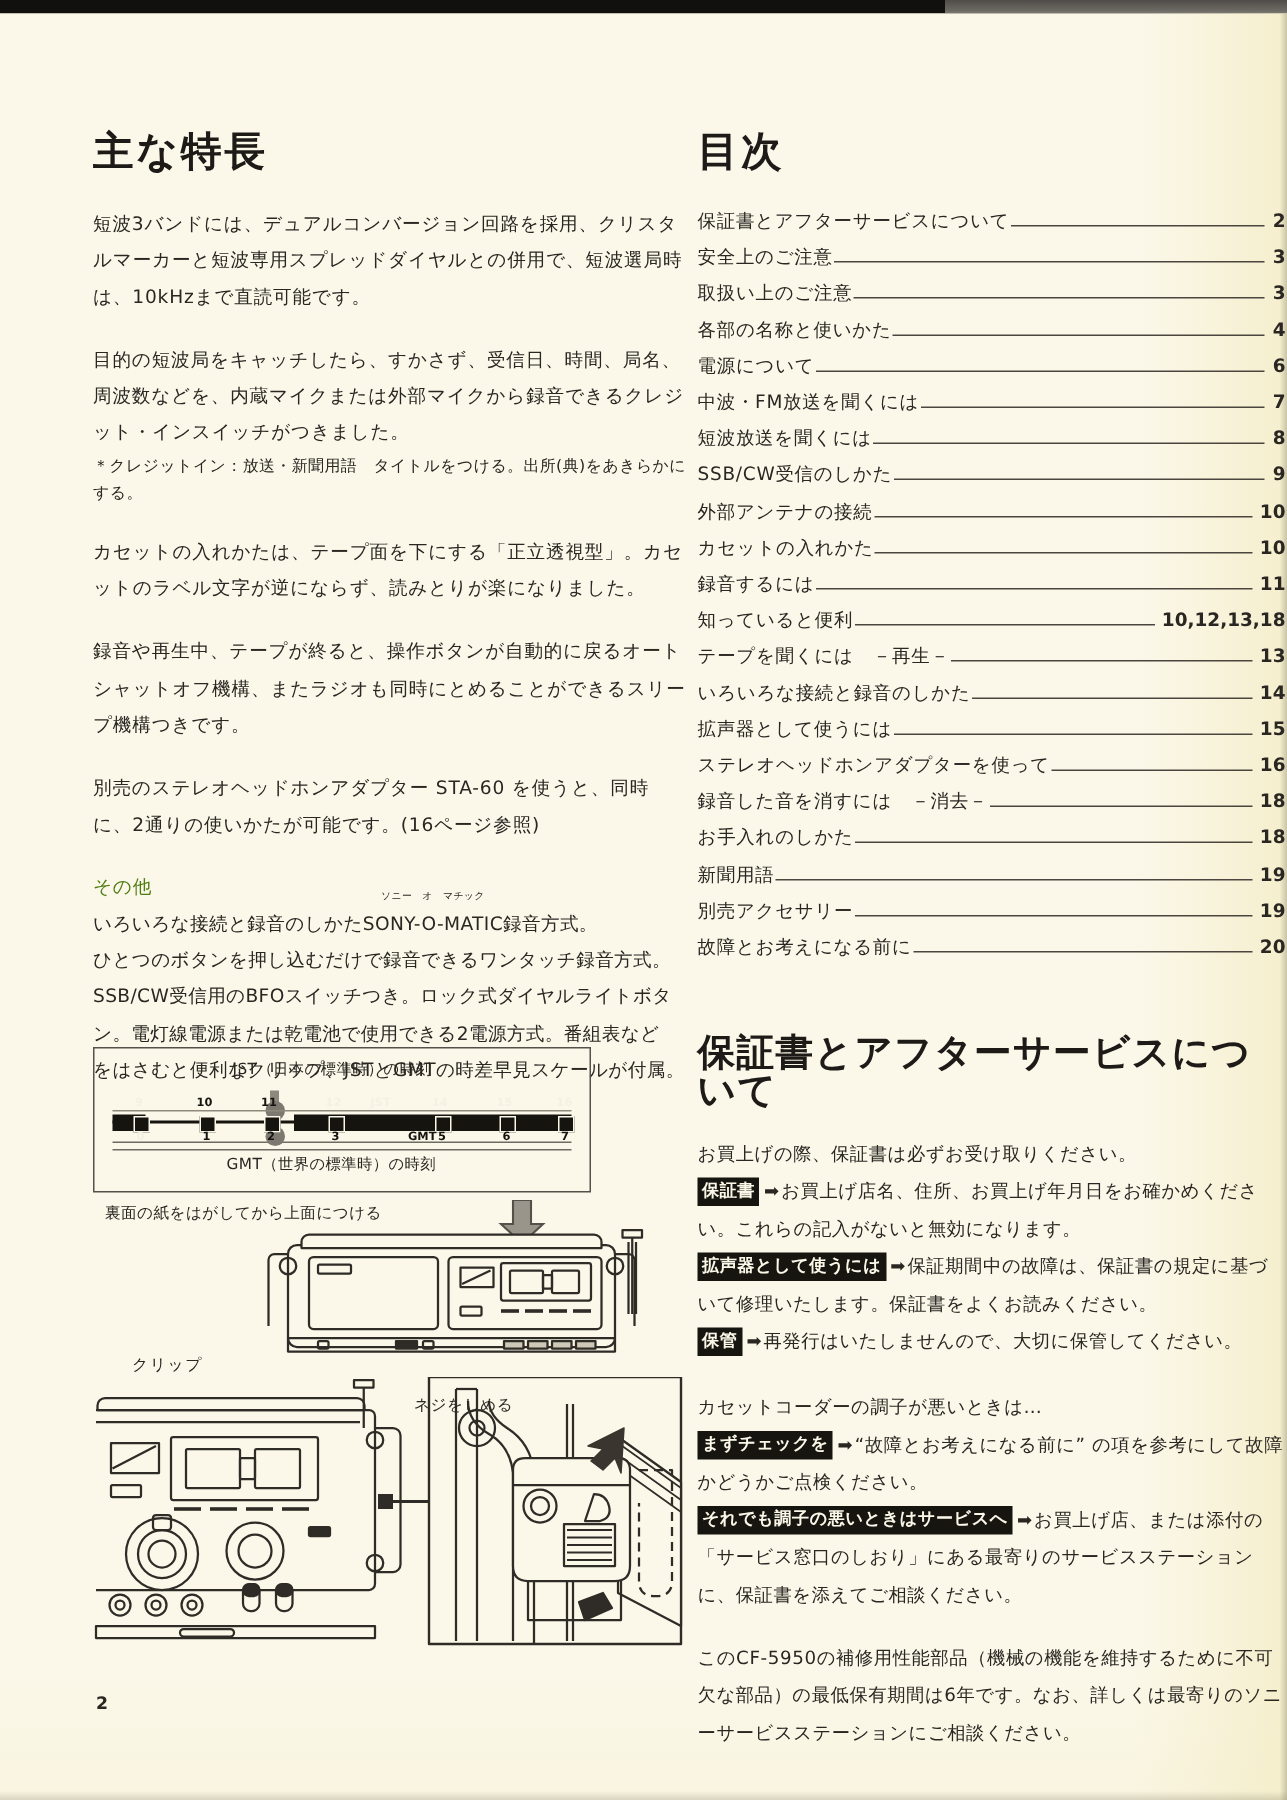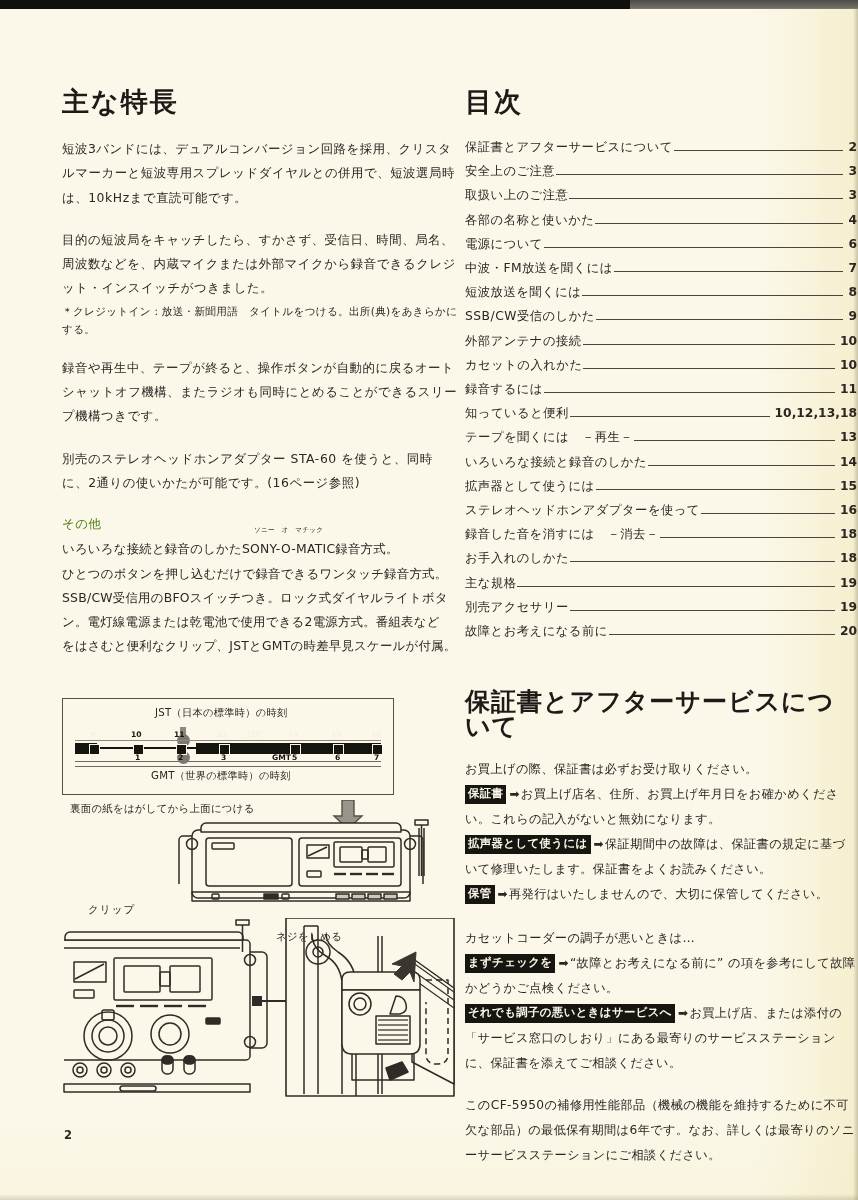--- a/index.html
+++ b/index.html
@@ -150,20 +150,21 @@
 
 <div class="col" id="col-left">
 
   <h1 class="sec-title">主な特長</h1>
 
   <p class="body">短波3バンドには、デュアルコンバージョン回路を採用、クリスタルマーカーと短波専用スプレッドダイヤルとの併用で、短波選局時は、10kHzまで直読可能です。</p>
 
   <p class="body tight"><span>目的の短波局をキャッチしたら、すかさず、受信日、時間、局名、周波数などを、内蔵マイクまたは外部マイクから録音できるクレジット・インスイッチがつきました。</span></p>
   <p class="note">＊クレジットイン：放送・新聞用語　タイトルをつける。出所(典)をあきらかにする。</p>
 
+  <p class="body">カセットの入れかたは、テープ面を下にする「正立透視型」。カセットのラベル文字が逆にならず、読みとりが楽になりました。</p>
   <p class="body">録音や再生中、テープが終ると、操作ボタンが自動的に戻るオートシャットオフ機構、またラジオも同時にとめることができるスリープ機構つきです。</p>
   <p class="body">別売のステレオヘッドホンアダプター STA-60 を使うと、同時に、2通りの使いかたが可能です。(16ページ参照)</p>
 
   <div style="margin-top:6px;">
     <p class="misc-head">その他</p>
     <p class="misc"><span>いろいろな接続と録音のしかた</span><span class="ruby-host"><span class="rt">ソニー　オ　マチック</span><span>SONY-O-MATIC</span></span><span>録音方式。</span></p>
     <p class="misc">ひとつのボタンを押し込むだけで録音できるワンタッチ録音方式。</p>
     <p class="misc">SSB/CW受信用のBFOスイッチつき。ロック式ダイヤルライトボタ</p>
     <p class="misc">ン。電灯線電源または乾電池で使用できる2電源方式。番組表など</p>
     <p class="misc">をはさむと便利なクリップ、JSTとGMTの時差早見スケールが付属。</p>
@@ -473,21 +474,21 @@
         <span class="t-label">録音した音を消すには　－消去－</span>
         <span class="t-leader"></span>
         <span class="t-page">18</span>
       </li>
       <li>
         <span class="t-label">お手入れのしかた</span>
         <span class="t-leader"></span>
         <span class="t-page">18</span>
       </li>
       <li>
-        <span class="t-label">主な規格</span>
+        <span class="t-label">新聞用語</span>
         <span class="t-leader"></span>
         <span class="t-page">19</span>
       </li>
       <li>
         <span class="t-label">別売アクセサリー</span>
         <span class="t-leader"></span>
         <span class="t-page">19</span>
       </li>
       <li>
         <span class="t-label">故障とお考えになる前に</span>

